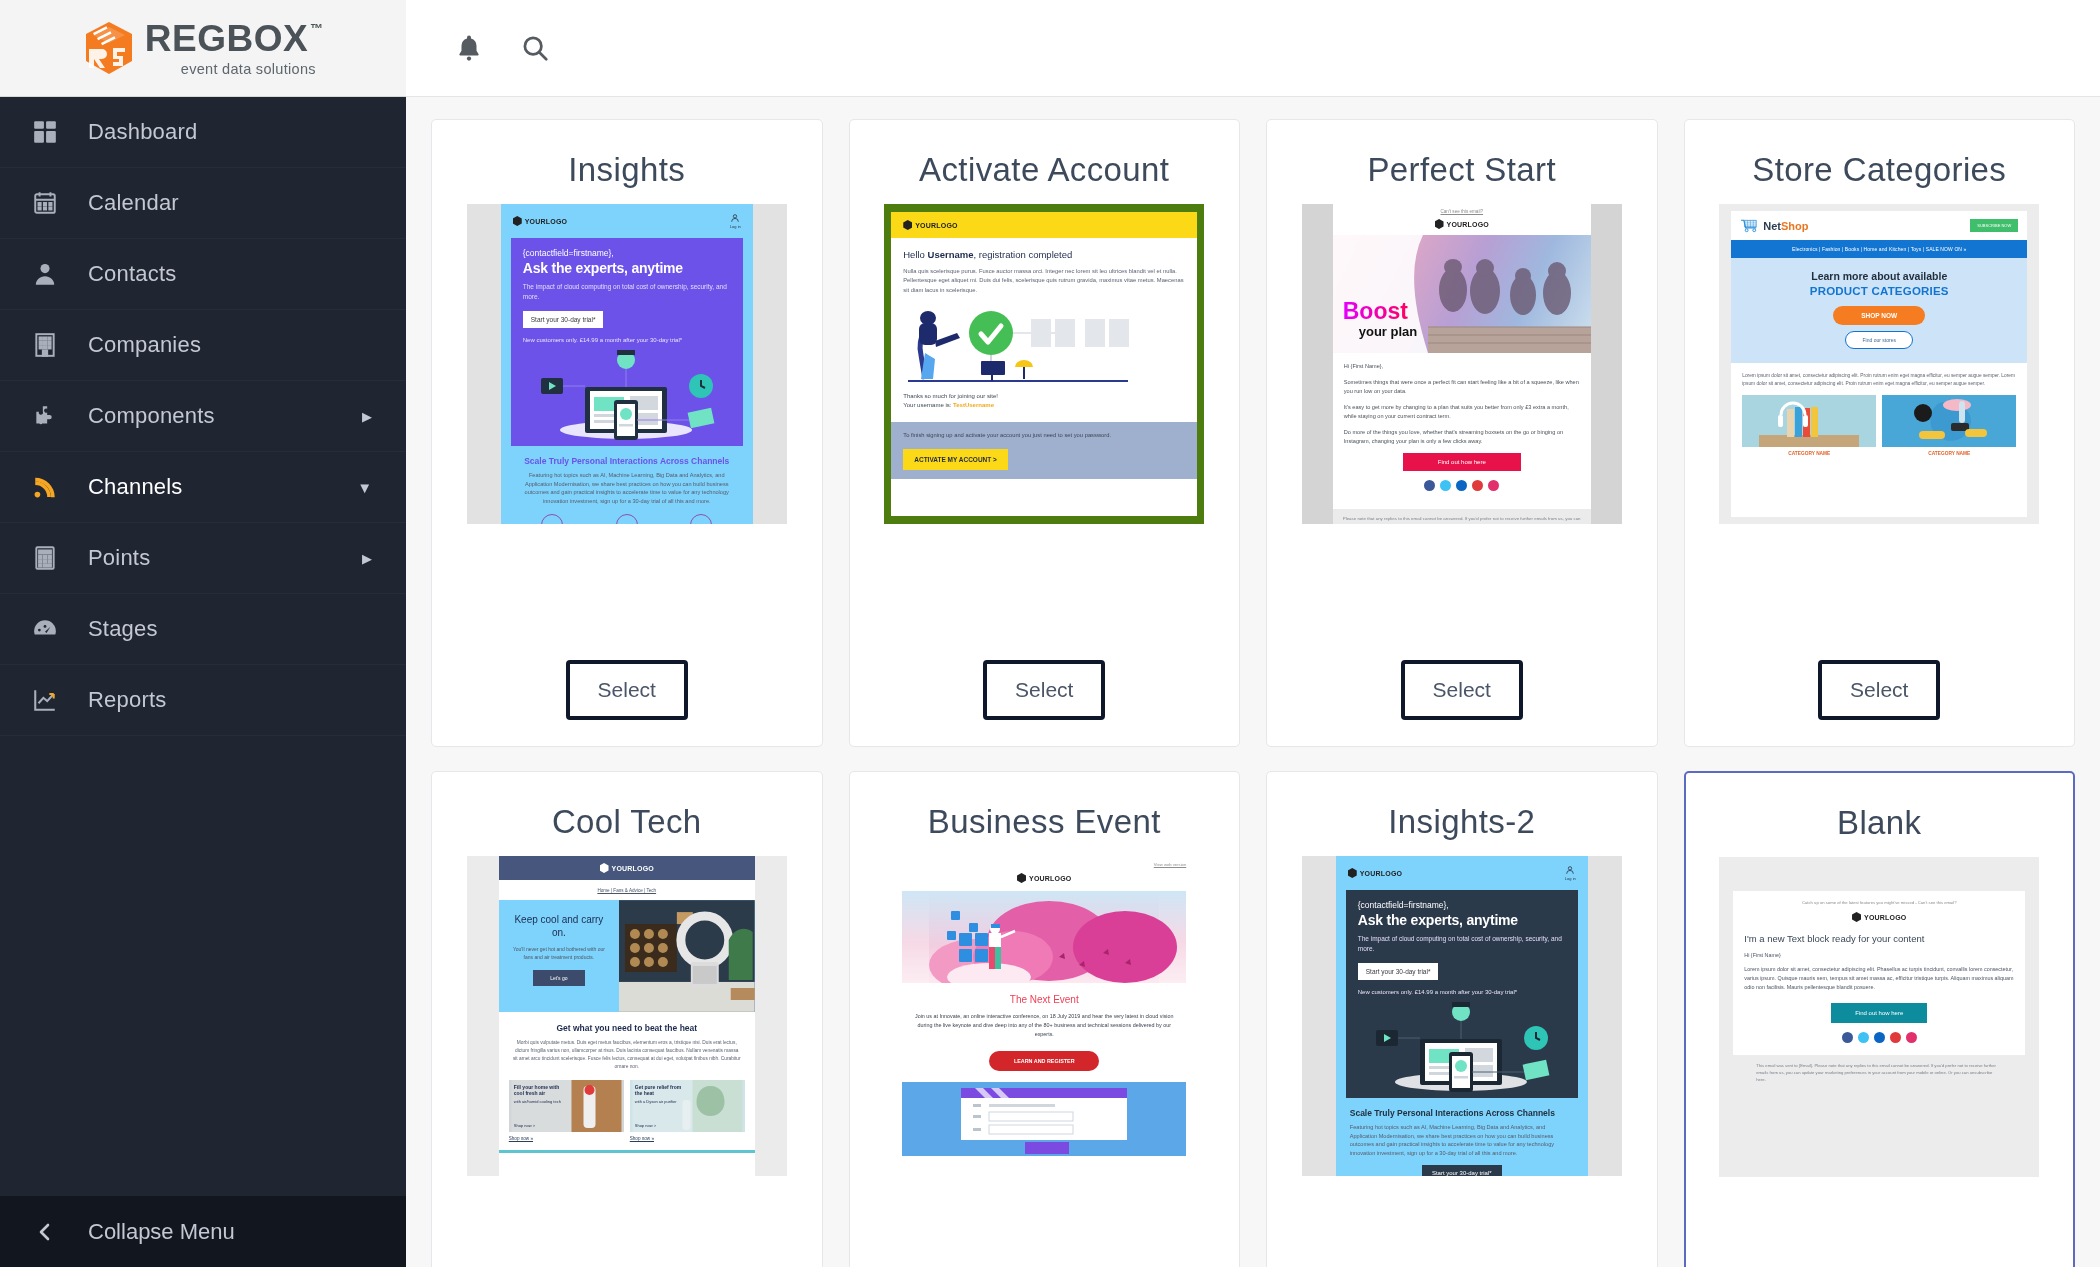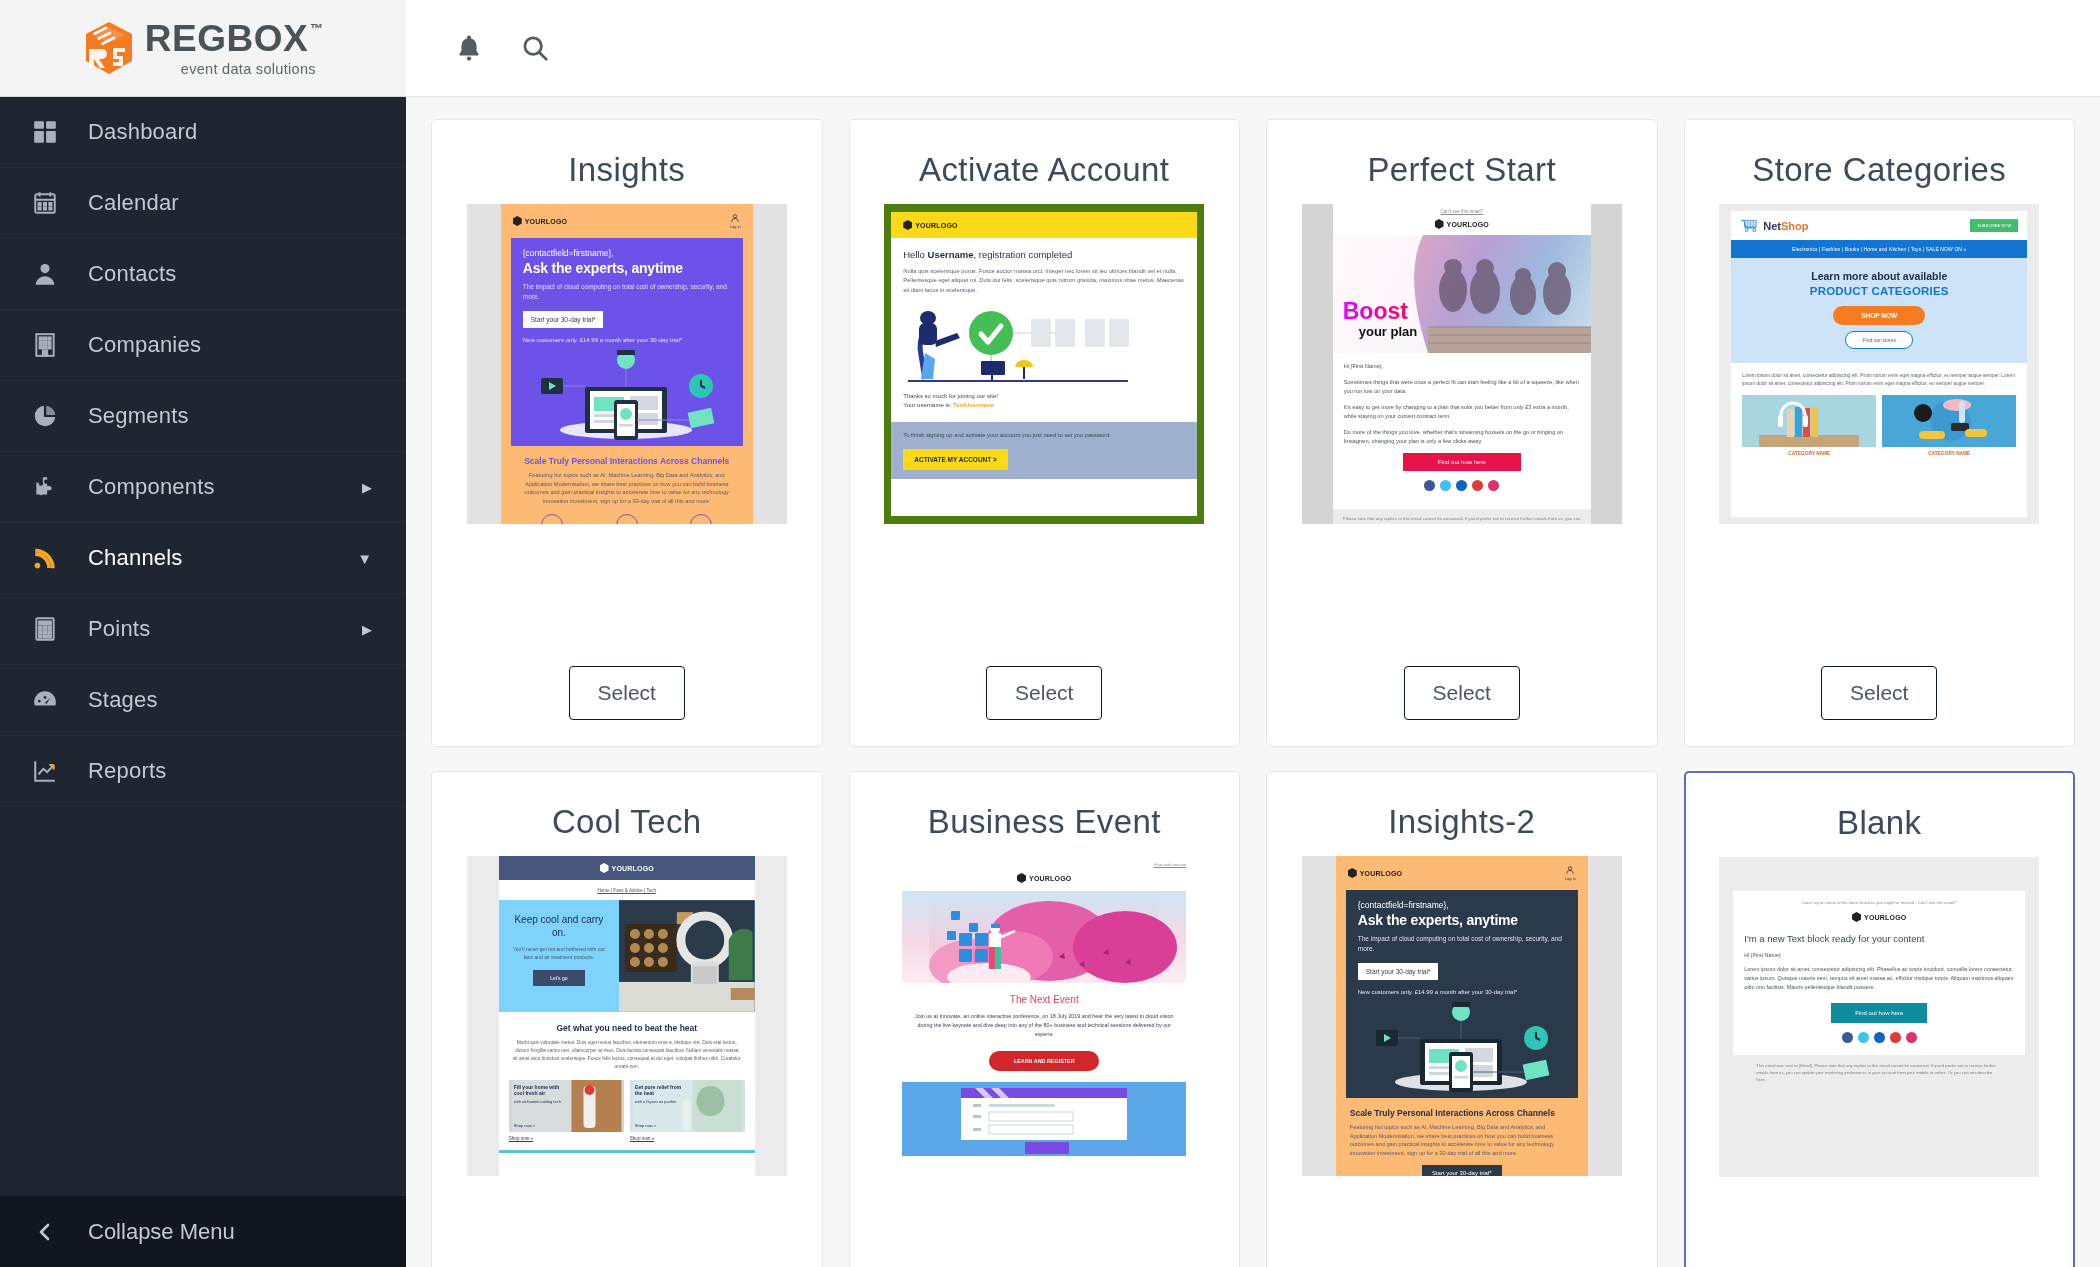--- a/index.html
+++ b/index.html
@@ -197,36 +197,36 @@
   }
   .card-actions {
     margin-top: auto;
     padding: 22px 0 26px 0;
     display: flex;
     justify-content: center;
     width: 100%;
   }
   .select-btn {
     background: #ffffff;
-    border: 1px solid #0f172a;
+    border: 4px solid #0f172a;
     border-radius: 4px;
     padding: 14px 28px;
     font-size: 21px;
     color: #4a5568;
     cursor: pointer;
     font-family: "Liberation Sans", sans-serif;
   }
   .t-row { display: flex; align-items: center; }
   .ylogo-hex { width: 9px; height: 10px; background: #222; display:inline-block;
     clip-path: polygon(50% 0%, 100% 25%, 100% 75%, 50% 100%, 0% 75%, 0% 25%); margin-right: 3px; }
   .ylogo-txt { font-size: 7px; font-weight: bold; letter-spacing: 0.2px; color: #222; }
 
   
   .ins-wrap { width: 100%; height: 100%; background: #e2e2e2; display:flex; justify-content:center; }
-  .ins-body { width: 252px; background:#fdba74; height: 100%; }
+  .ins-body { width: 252px; background:#7dd3fc; height: 100%; }
   .ins-head { height: 34px; display:flex; align-items:center; justify-content:space-between; padding: 0 12px; }
   .ins-hero { background: #6c52e8; margin: 0 10px; padding: 10px 12px 0 12px; height: 208px; position: relative;}
   .ins-hero.dark { background: #2b3a4b; }
   .ins-hero .pre { color:#fff; font-size: 8.5px; }
   .ins-hero .h1 { color:#fff; font-size: 14px; font-weight: bold; margin-top:2px; letter-spacing:-.2px;}
   .ins-hero .sub { color:#e3ddfa; font-size: 6.5px; margin-top: 6px; line-height: 1.5; }
   .ins-btn { background:#fff; color:#3a3a3a; font-size:6.5px; padding: 5px 8px; display:inline-block; margin-top: 9px;}
   .ins-note { color:#e9e4fd; font-size: 6px; margin-top: 9px; }
   .ins-illus { position:absolute; left:0; right:0; bottom:4px; height: 100px; }
   .ins-foot { padding: 10px 14px 0 14px; }
@@ -415,29 +415,20 @@
               <rect x="7" y="13" width="2.2" height="2.2"></rect>
               <rect x="11" y="13" width="2.2" height="2.2"></rect>
               <rect x="15" y="13" width="2.2" height="2.2"></rect>
               <rect x="10" y="17" width="4" height="5"></rect>
             </g>
           </svg>
       </span>
       <span class="nav-label">Companies</span>
     </div>
 
-    <div class="nav-item">
-      <span class="nav-ico">
-        <svg width="26" height="26" viewBox="0 0 24 24" fill="currentColor">
-            <path d="M11 2.5A9.5 9.5 0 1 0 21.5 13H11z"></path>
-            <path d="M13.2 2.6V11h8.3a9.5 9.5 0 0 0-8.3-8.4z" opacity="0.75"></path>
-          </svg>
-      </span>
-      <span class="nav-label">Segments</span>
-    </div>
 
     <div class="nav-item">
       <span class="nav-ico">
         <svg width="26" height="26" viewBox="0 0 24 24" fill="currentColor">
             <path d="M10 3h4v2.2a2 2 0 1 0 0 3.6V11h2.2a2 2 0 1 1 0 4H14v4h-4v-2.2a2 2 0 1 1 -3.6 0V19H4V8h2.4a2 2 0 1 0 3.6 0z"></path>
           </svg>
       </span>
       <span class="nav-label">Components</span>
       <span class="nav-caret">▶</span>
     </div>

